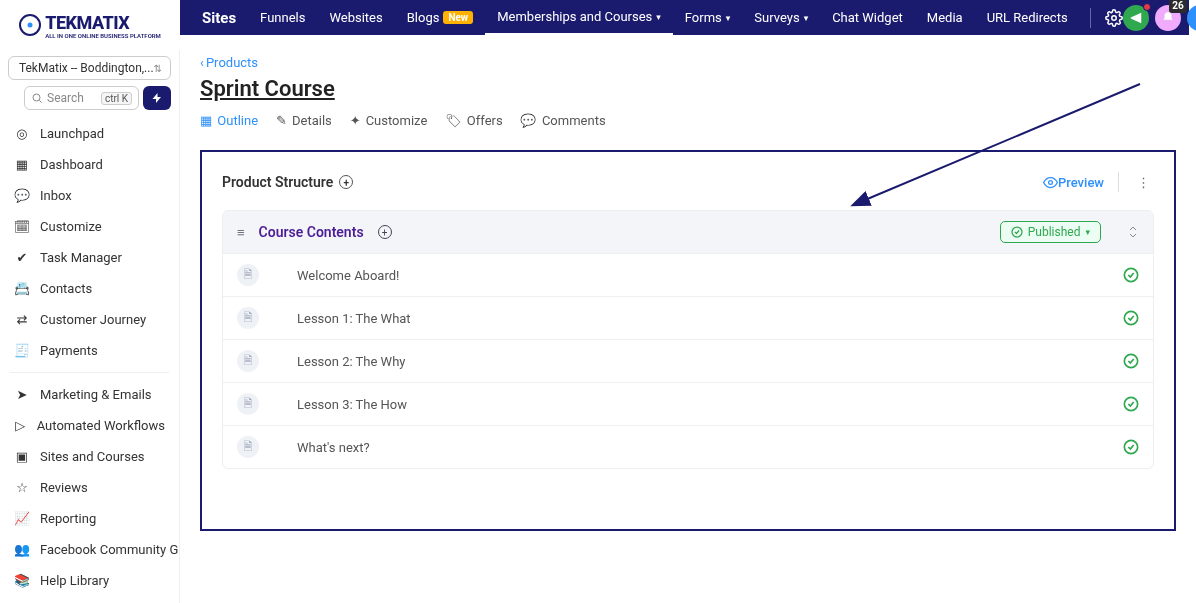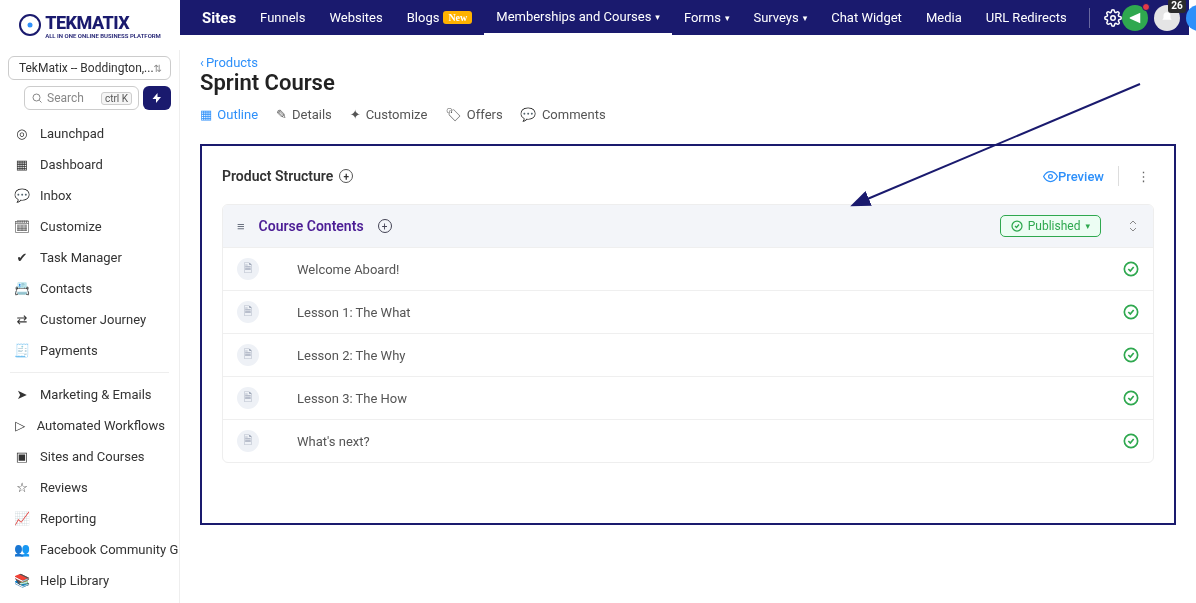--- a/index.html
+++ b/index.html
@@ -3,28 +3,28 @@
 <meta charset="utf-8">
 <style>
   * { box-sizing: border-box; margin: 0; padding: 0; }
   body { font-family: -apple-system, BlinkMacSystemFont, "Segoe UI", Roboto, Arial, sans-serif; font-size: 13px; color: #333; background: #fff; width: 1196px; height: 603px; overflow: hidden; position: relative; }
 
   
   .topnav { position: absolute; left: 180px; right: 7px; top: 0; height: 35px; background: #1a1a6e; display: flex; align-items: center; padding: 0 10px; color: #fff; }
   .topnav .nav-item { padding: 0 12px; height: 35px; display: flex; align-items: center; font-size: 13px; cursor: pointer; position: relative; white-space: nowrap; }
   .topnav .nav-item.bold { font-weight: 700; font-size: 15px; }
   .topnav .nav-item.active { border-bottom: 2px solid #fff; }
-  .topnav .badge-new { background: #ffb200; color: #fff; font-size: 10px; font-weight: 700; padding: 1px 5px; border-radius: 3px; margin-left: 4px; font-family: Liberation Serif, serif; }
+  .topnav .badge-new { background: #ffb200; color: #fff; font-size: 10px; font-weight: 700; padding: 1px 5px; border-radius: 3px; margin-left: 4px; }
   .topnav .chev { margin-left: 4px; font-size: 9px; }
   .topnav .divider { width: 0; border-left: 1px solid rgba(255,255,255,0.35); height: 20px; margin: 0 10px; }
   .topnav .gear { margin-left: 4px; cursor: pointer; }
   .topnav-right { margin-left: auto; display: flex; gap: 6px; align-items: center; }
   .avatar-circle { width: 26px; height: 26px; border-radius: 50%; display: flex; align-items: center; justify-content: center; font-size: 12px; font-weight: 700; color: #fff; cursor: pointer; position: relative; }
   .avatar-circle.green { background: #2fa84f; }
-  .avatar-circle.orange { background: #e5e5e5; }
+  .avatar-circle.orange { background: #f0abfc; }
   .avatar-circle.blue { background: #2e90fa; }
   .avatar-circle .dot { position: absolute; top: -2px; right: -2px; width: 8px; height: 8px; border-radius: 50%; background: #e63946; border: 1px solid #1a1a6e; }
   .avatar-circle .count-badge { position: absolute; top: -6px; right: -6px; min-width: 16px; height: 14px; border-radius: 3px; background: #2c2c2c; color: #fff; font-size: 10px; display:flex; align-items:center; justify-content:center; padding: 0 3px; }
 
   
   .logo-area { position: absolute; left: 0; top: 0; width: 180px; height: 50px; display:flex; align-items:center; justify-content:center; }
   .logo-text { font-weight: 800; font-size: 18px; letter-spacing: -0.5px; color: #1a1a6e; display:flex; align-items:center; gap:4px;}
   .logo-text .logo-icon-wrap { width:22px; height:22px; border-radius:50%; border:2px solid #1a1a6e; display:flex; align-items:center; justify-content:center; position:relative;}
   .logo-text small { display:block; font-size:6px; font-weight:600; color:#1a1a6e; letter-spacing:0; line-height:1;}
 
@@ -36,21 +36,21 @@
   .search-box { flex:1; border:1px solid #ccc; border-radius:6px; padding:4px 6px; display:flex; align-items:center; gap:4px; font-size:12px; color:#888; position:relative;}
   .search-box .kbd { border:1px solid #ccc; border-radius:3px; padding:0 3px; font-size:10px; color:#555; background:#f5f5f5; margin-left:auto;}
   .quick-btn { width:28px; border-radius:6px; background:#1a1a6e; color:#fff; display:flex; align-items:center; justify-content:center; cursor:pointer;}
   .side-item { display:flex; align-items:center; gap:10px; padding:8px 14px; font-size:13px; color:#333; cursor:pointer; white-space:nowrap; overflow:hidden; text-overflow:ellipsis;}
   .side-item .icn { width:16px; display:flex; justify-content:center; color:#333;}
   .side-divider { border-top:1px solid #eee; margin:6px 10px; }
 
   
   .main { position: absolute; left: 180px; right: 0; top: 35px; bottom: 0; padding: 20px 20px 0 20px; }
   .crumb { color: #2e90fa; font-size: 13px; cursor:pointer; display:inline-flex; align-items:center; gap:2px;}
-  .page-title { font-size: 22px; font-weight: 600; color:#222;}
+  .page-title { font-size: 22px; font-weight: 600; margin-top: 6px; color:#222;text-decoration:underline;}
   .tabs { display:flex; gap:18px; margin-top:12px; font-size:13px; color:#555;}
   .tabs .tab { display:flex; align-items:center; gap:5px; cursor:pointer; }
   .tabs .tab.active { color:#2e90fa; }
   .tabs .tab .ticn { font-size:13px; }
 
   .panel-frame { border:2px solid #1a1a6e; margin-top:22px; padding:20px 20px 60px;}
   .panel-head { display:flex; align-items:center; margin-bottom:18px;}
   .panel-head .ps-label { font-size:14px; font-weight:600; color:#333; display:flex; align-items:center; gap:6px;}
   .panel-head .right { margin-left:auto; display:flex; align-items:center; gap:14px;}
   .preview-link { color:#2e90fa; display:flex; align-items:center; font-size:13px; cursor:pointer; font-weight:500;}

